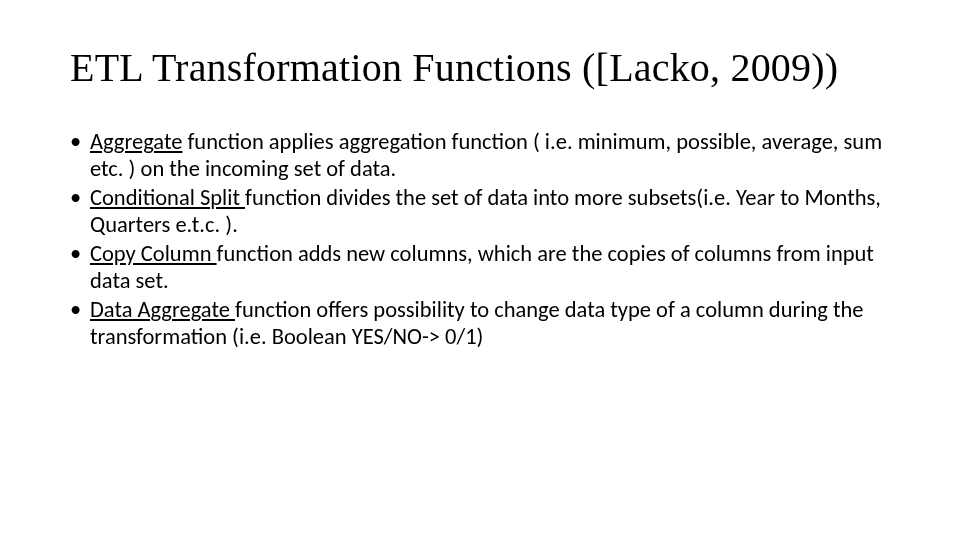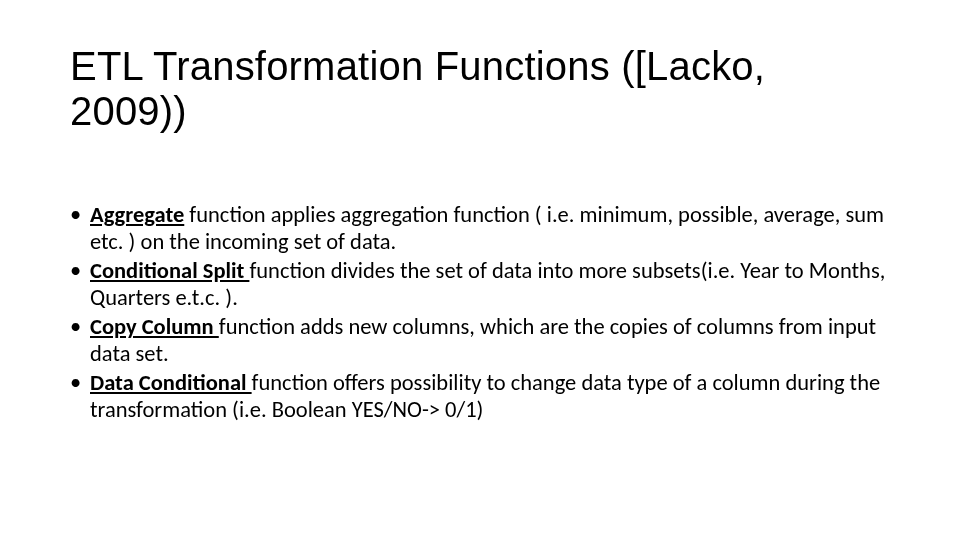--- a/index.html
+++ b/index.html
@@ -11,60 +11,60 @@
     font-family: "Calibri", "Segoe UI", Arial, sans-serif;
     color: #000000;
   }
   .slide {
     box-sizing: border-box;
     width: 960px;
     height: 540px;
     padding: 30px 70px 40px 70px;
   }
   .title {
-    font-family: Liberation Sans, sans-serif;
+    font-family: Liberation Serif, serif;
     font-size: 40px;
     font-weight: 400;
     letter-spacing: 0.2px;
     margin-top: 14px;
-    margin-bottom: 68px;
+    margin-bottom: 38px;
   }
   ul.bullets {
     list-style: none;
     padding: 0;
     margin: 0;
     font-size: 22.5px;
     line-height: 1.18;
   }
   ul.bullets li {
     position: relative;
     padding-left: 20px;
     margin-bottom: 3px;
   }
   ul.bullets li::before {
     content: "•";
     position: absolute;
     left: 0;
     top: 0;
   }
   .u { text-decoration: underline; }
-  .b { font-weight: 700; }
+  .b { font-weight: 400; }
 </style>
 </head>
 <body>
 
 <div class="slide">
   <div class="title">ETL Transformation Functions ([Lacko, 2009))</div>
   <ul class="bullets">
     <li>
       <span class="b u">Aggregate</span><span> function applies aggregation function ( i.e. minimum, possible, average, sum etc. ) on the incoming set of data.</span>
     </li>
     <li>
       <span class="b u">Conditional Split </span><span>function divides the set of data into more subsets(i.e. Year to Months, Quarters e.t.c. ).</span>
     </li>
     <li>
       <span class="b u">Copy Column </span><span>function adds new columns, which are the copies of columns from input data set.</span>
     </li>
     <li>
-      <span class="b u">Data Conditional </span><span>function offers possibility to change data type of a column during the transformation (i.e. Boolean YES/NO-&gt; 0/1)</span>
+      <span class="b u">Data Aggregate </span><span>function offers possibility to change data type of a column during the transformation (i.e. Boolean YES/NO-&gt; 0/1)</span>
     </li>
   </ul>
 </div>
 
 </body></html>

